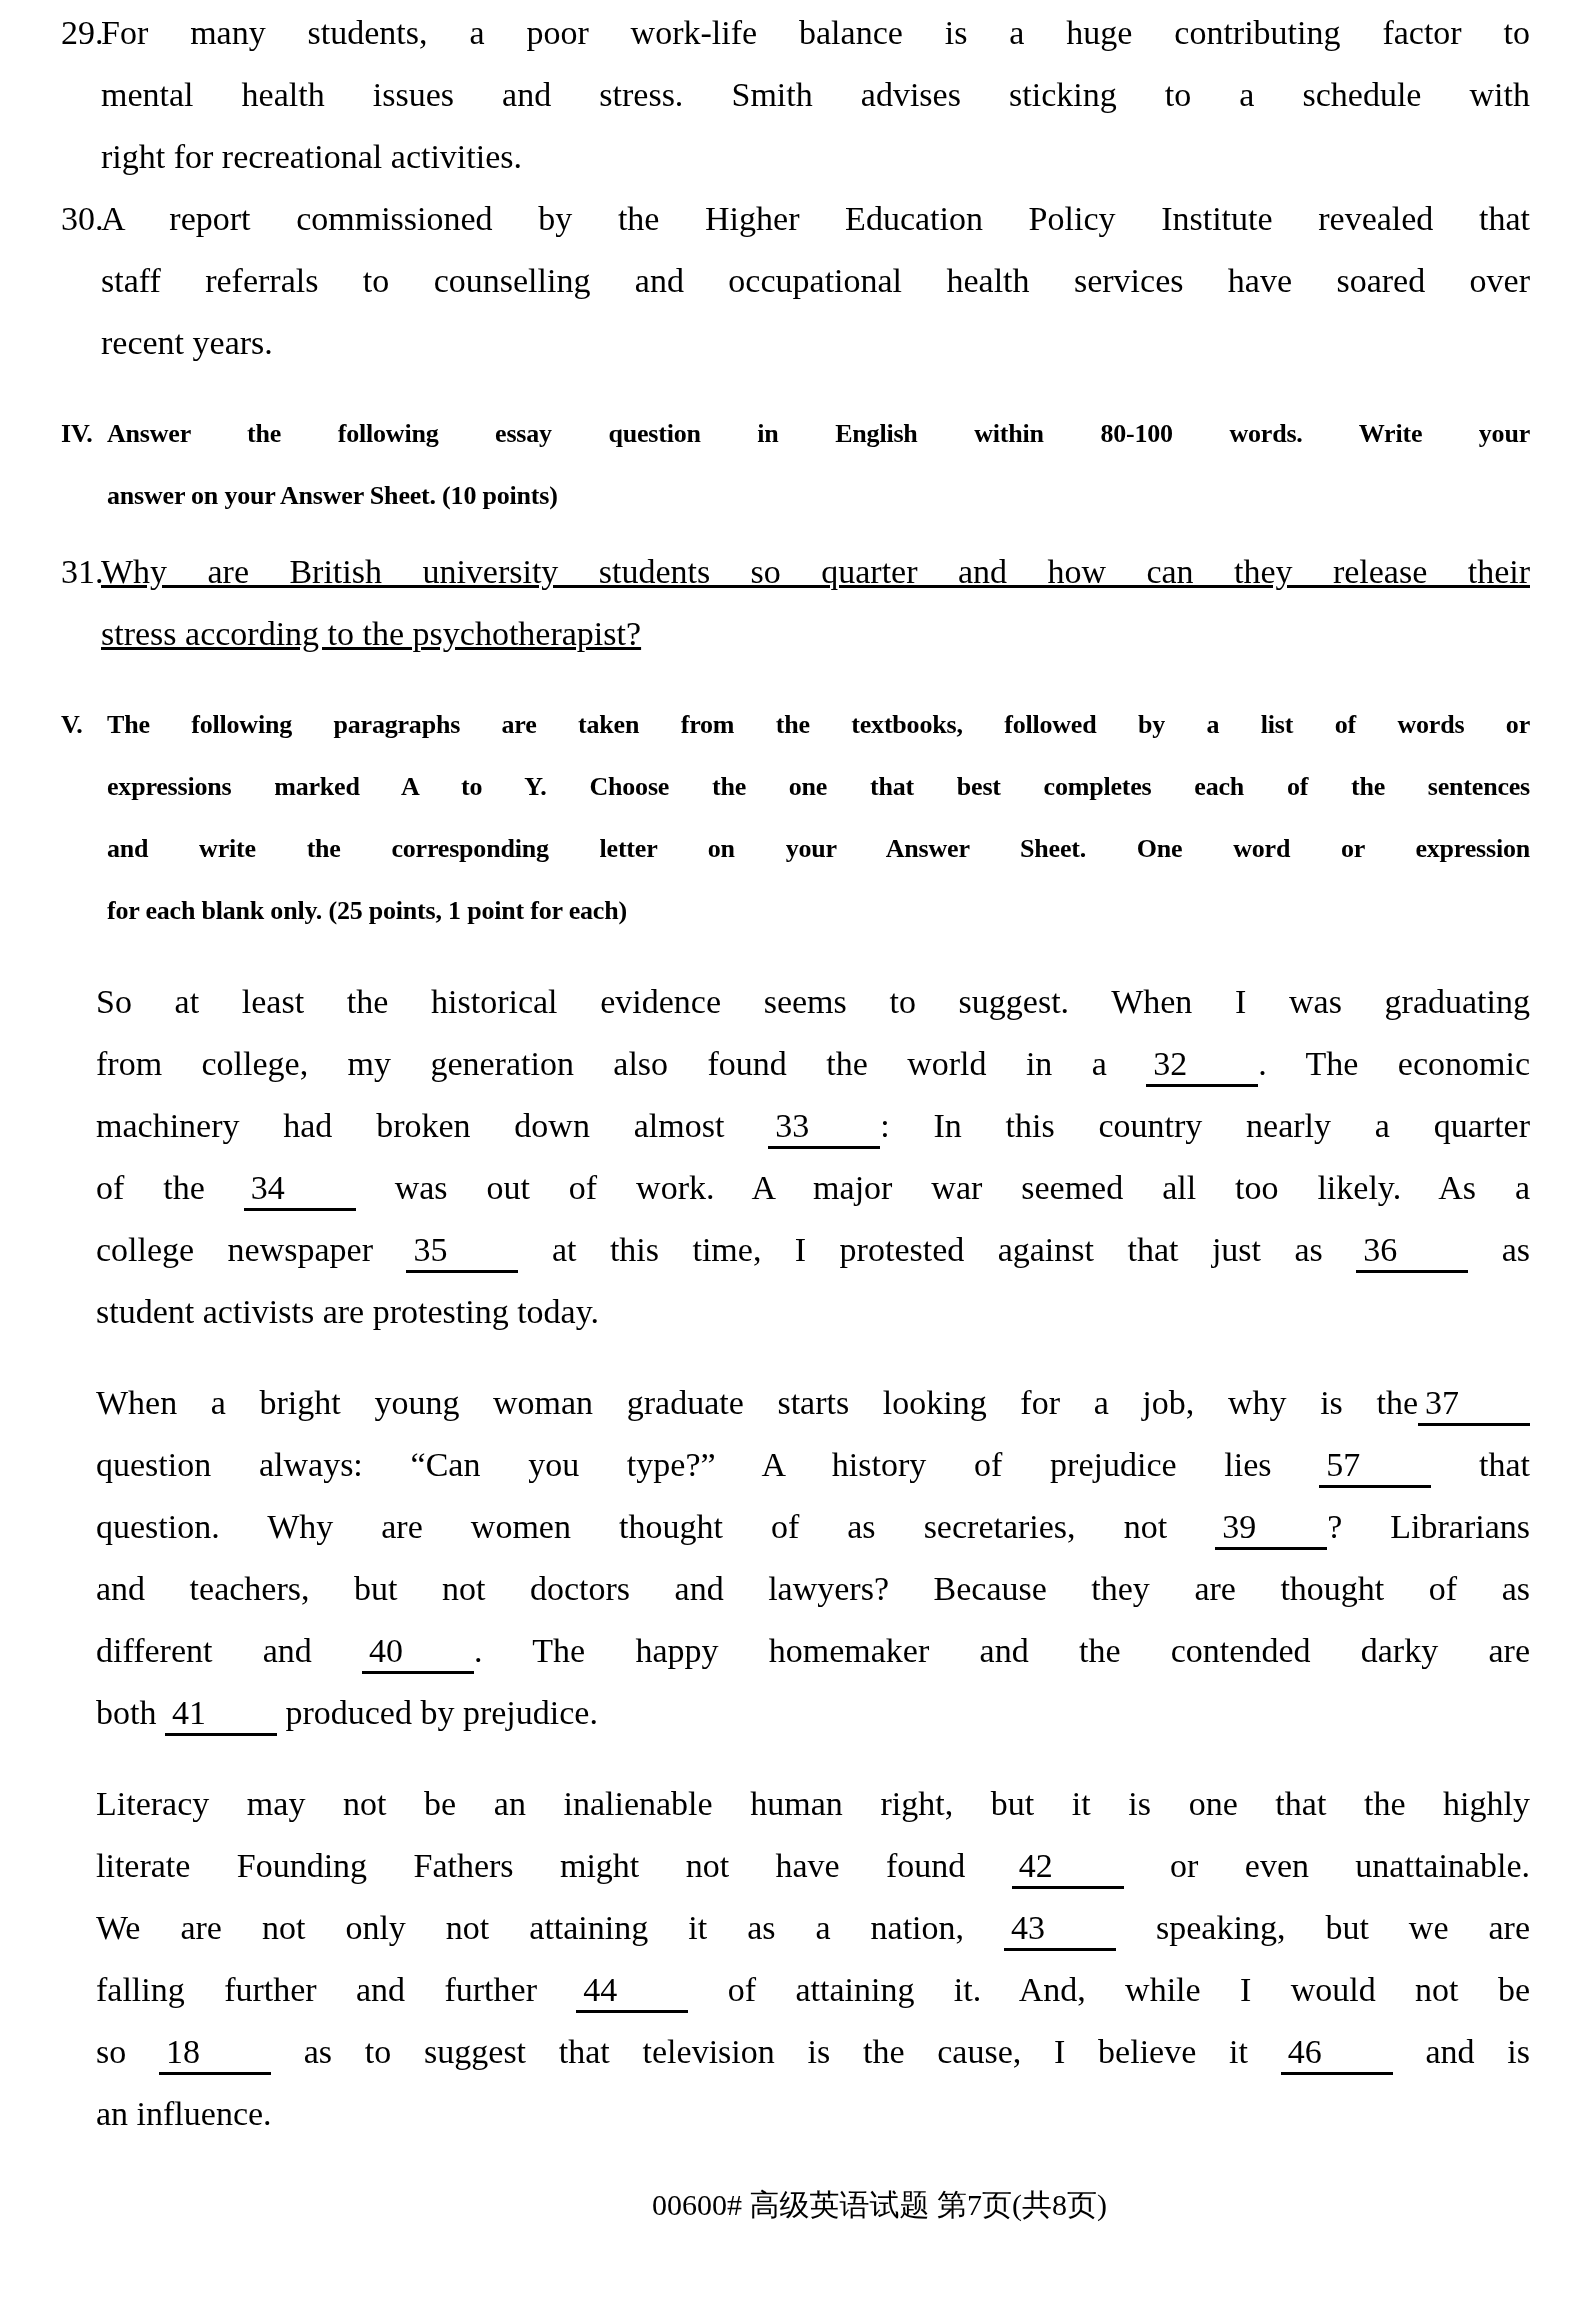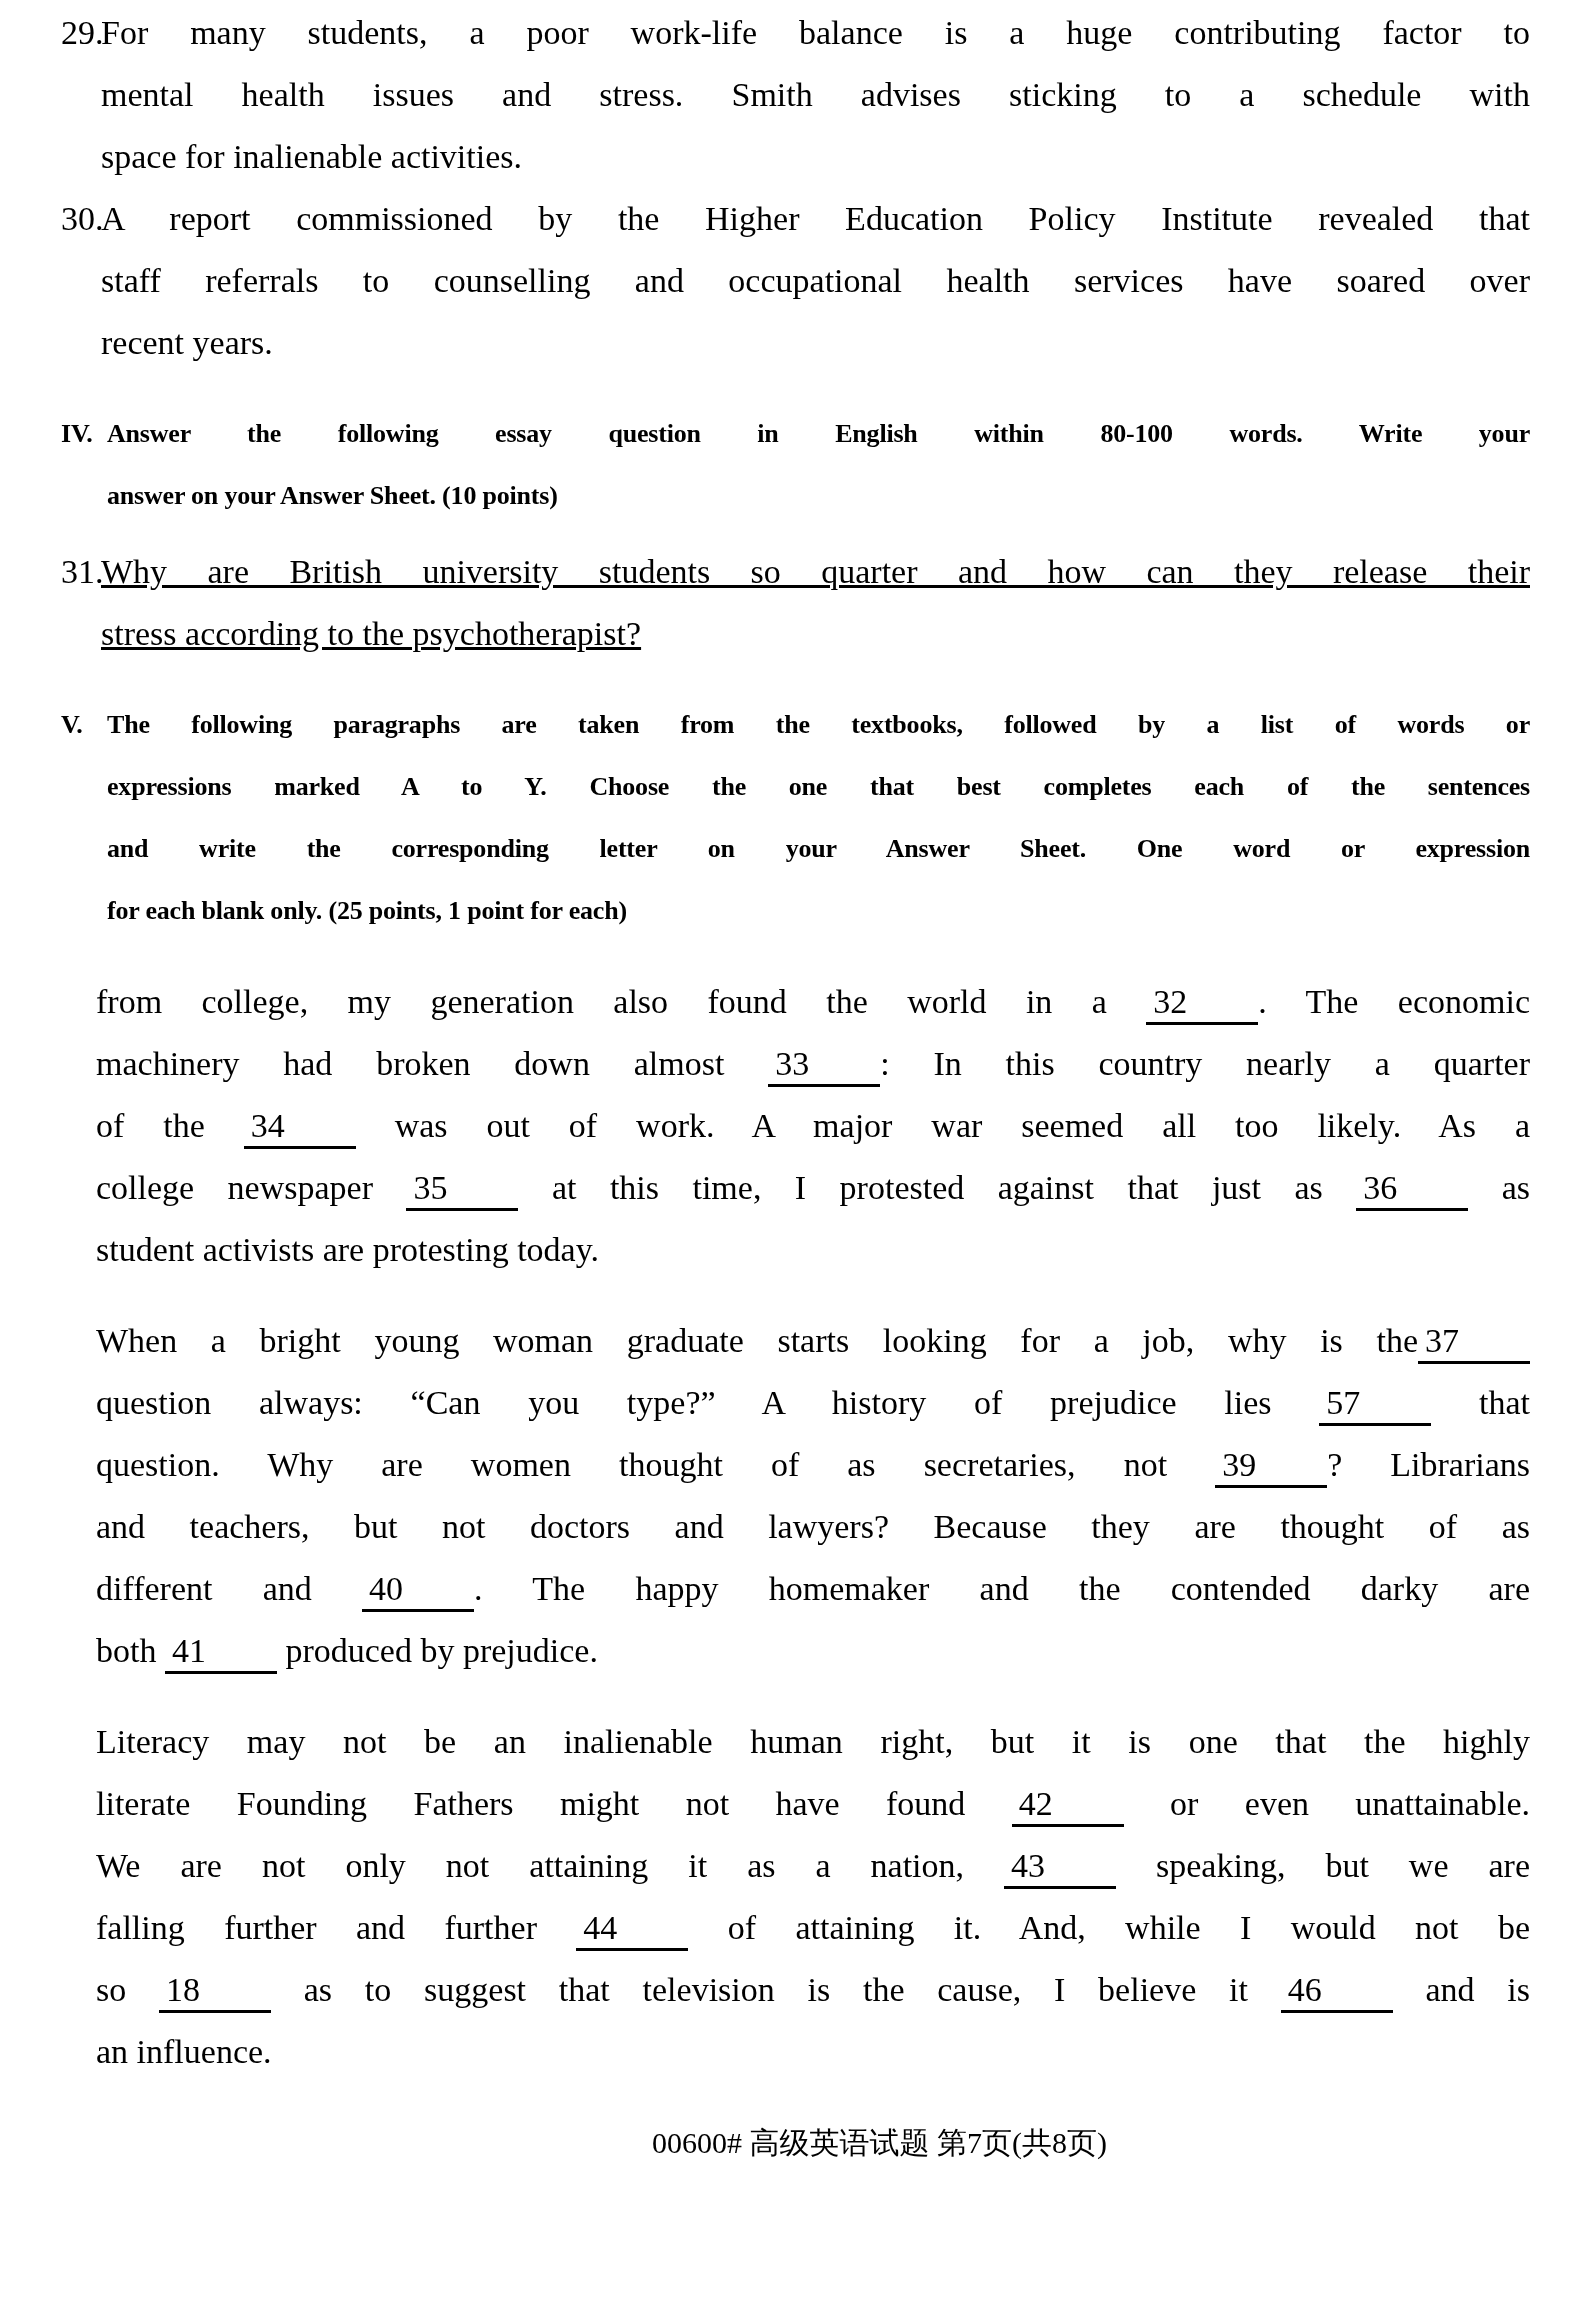--- a/index.html
+++ b/index.html
@@ -59,21 +59,21 @@
   }
 </style>
 </head>
 <body>
 
 <main class="content">
     <div class="block item">
       <span class="num">29.</span>
       <div class="line">For many students, a poor work-life balance is a huge contributing factor to</div>
       <div class="line">mental health issues and stress. Smith advises sticking to a schedule with</div>
-      <div class="line last">space for inalienable activities.</div>
+      <div class="line last">right for recreational activities.</div>
     </div>
     <div class="block item">
       <span class="num">30.</span>
       <div class="line">A report commissioned by the Higher Education Policy Institute revealed that</div>
       <div class="line">staff referrals to counselling and occupational health services have soared over</div>
       <div class="line last">recent years.</div>
     </div>
     <div class="block header">
       <span class="num">IV.</span>
       <div class="line">Answer the following essay question in English within 80-100 words. Write your</div>
@@ -85,20 +85,21 @@
       <div class="line last">stress according to the psychotherapist?</div>
     </div>
     <div class="block header">
       <span class="num">V.</span>
       <div class="line">The following paragraphs are taken from the textbooks, followed by a list of words or</div>
       <div class="line">expressions marked A to Y. Choose the one that best completes each of the sentences</div>
       <div class="line">and write the corresponding letter on your Answer Sheet. One word or expression</div>
       <div class="line last">for each blank only. (25 points, 1 point for each)</div>
     </div>
     <div class="block para">
+      <div class="line">So at least the historical evidence seems to suggest. When I was graduating</div>
       <div class="line">from college, my generation also found the world in a <span class="blank">32</span>. The economic</div>
       <div class="line">machinery had broken down almost <span class="blank">33</span>: In this country nearly a quarter</div>
       <div class="line">of the <span class="blank">34</span> was out of work. A major war seemed all too likely. As a</div>
       <div class="line">college newspaper <span class="blank">35</span> at this time, I protested against that just as <span class="blank">36</span> as</div>
       <div class="line last">student activists are protesting today.</div>
     </div>
     <div class="block para">
       <div class="line">When a bright young woman graduate starts looking for a job, why is the<span class="blank">37</span></div>
       <div class="line">question always: “Can you type?” A history of prejudice lies <span class="blank">57</span> that</div>
       <div class="line">question. Why are women thought of as secretaries, not <span class="blank">39</span>? Librarians</div>

